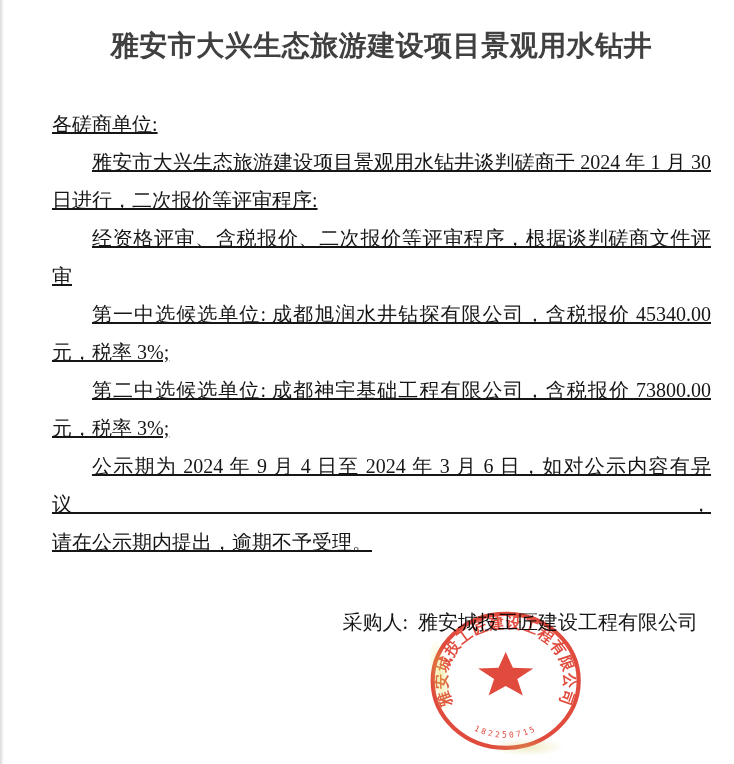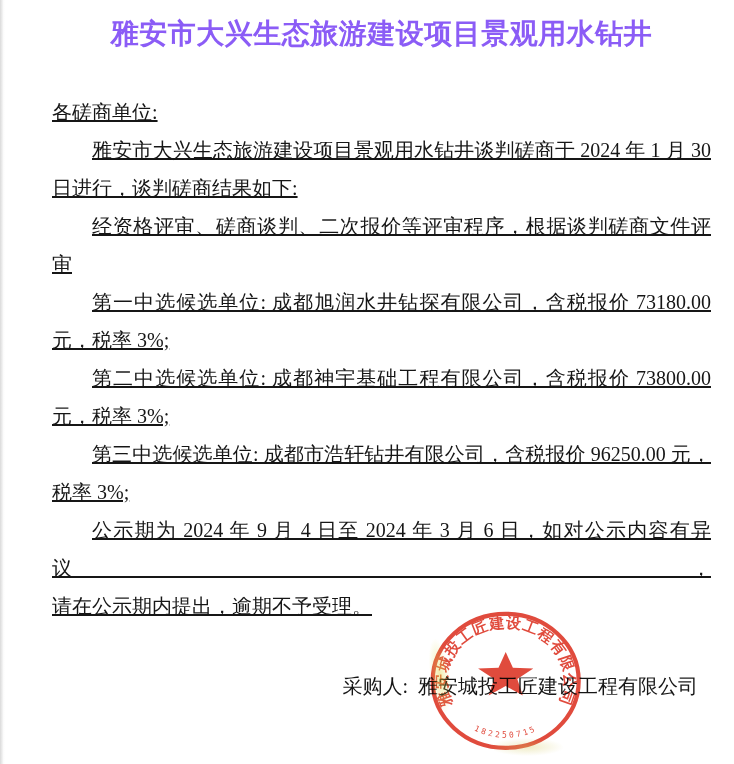--- a/index.html
+++ b/index.html
@@ -9,27 +9,27 @@
     font-family:"Liberation Serif","DejaVu Serif",serif;
     color:#161616;
   }
   .scan-edge{
     position:absolute;left:0;top:0;width:5px;height:100%;
     background:linear-gradient(to right, rgba(120,120,120,.28), rgba(200,200,200,.08) 70%, transparent);
     pointer-events:none;
   }
   .content{padding:0 23px 0 52px;}
   .title{
-    margin-top:15px;
+    margin-top:27px;
     text-align:center;
     font-family:"Liberation Sans","DejaVu Sans",sans-serif;
     font-weight:700;
     font-size:28px;
     line-height:38px;
-    color:#8b5cf6;
+    color:#404040;
     letter-spacing:.5px;
   }
   .body-text{font-size:20px;line-height:38px;}
   .line{display:block;text-decoration:underline;}
   .sal{margin-top:40px;}
   .para{margin:0;padding:0;}
   .ind{text-indent:2em;}
   .j{text-align:justify;text-align-last:justify;}
   .sig{margin-top:42px;}
   .purchaser{text-align:right;padding-right:13px;line-height:38px;}
@@ -67,36 +67,32 @@
   <div class="content">
     <div class="title">
       <div>雅安市大兴生态旅游建设项目景观用水钻井</div>
     </div>
 
     <div class="body-text">
       <span class="line sal">各磋商单位:</span>
 
       <p class="para">
         <span class="line ind j">雅安市大兴生态旅游建设项目景观用水钻井谈判磋商于 2024 年 1 月 30</span>
-        <span class="line">日进行，谈判磋商结果如下:</span>
+        <span class="line">日进行，二次报价等评审程序:</span>
       </p>
       <p class="para">
-        <span class="line ind j">经资格评审、磋商谈判、二次报价等评审程序，根据谈判磋商文件评审</span>
+        <span class="line ind j">经资格评审、含税报价、二次报价等评审程序，根据谈判磋商文件评审</span>
       </p>
       <p class="para">
-        <span class="line ind j">第一中选候选单位: 成都旭润水井钻探有限公司，含税报价 73180.00</span>
+        <span class="line ind j">第一中选候选单位: 成都旭润水井钻探有限公司，含税报价 45340.00</span>
         <span class="line">元，税率 3%;</span>
       </p>
       <p class="para">
         <span class="line ind j">第二中选候选单位: 成都神宇基础工程有限公司，含税报价 73800.00</span>
         <span class="line">元，税率 3%;</span>
-      </p>
-      <p class="para">
-        <span class="line ind j">第三中选候选单位: 成都市浩轩钻井有限公司，含税报价 96250.00 元，</span>
-        <span class="line">税率 3%;</span>
       </p>
       <p class="para">
         <span class="line ind j">公示期为 2024 年 9 月 4 日至 2024 年 3 月 6 日，如对公示内容有异议，</span>
         <span class="line">请在公示期内提出，逾期不予受理。</span>
       </p>
 
       <div class="sig">
         <div class="purchaser">
           <span>采购人:</span><span class="pname">雅安城投工匠建设工程有限公司</span>
         </div>

